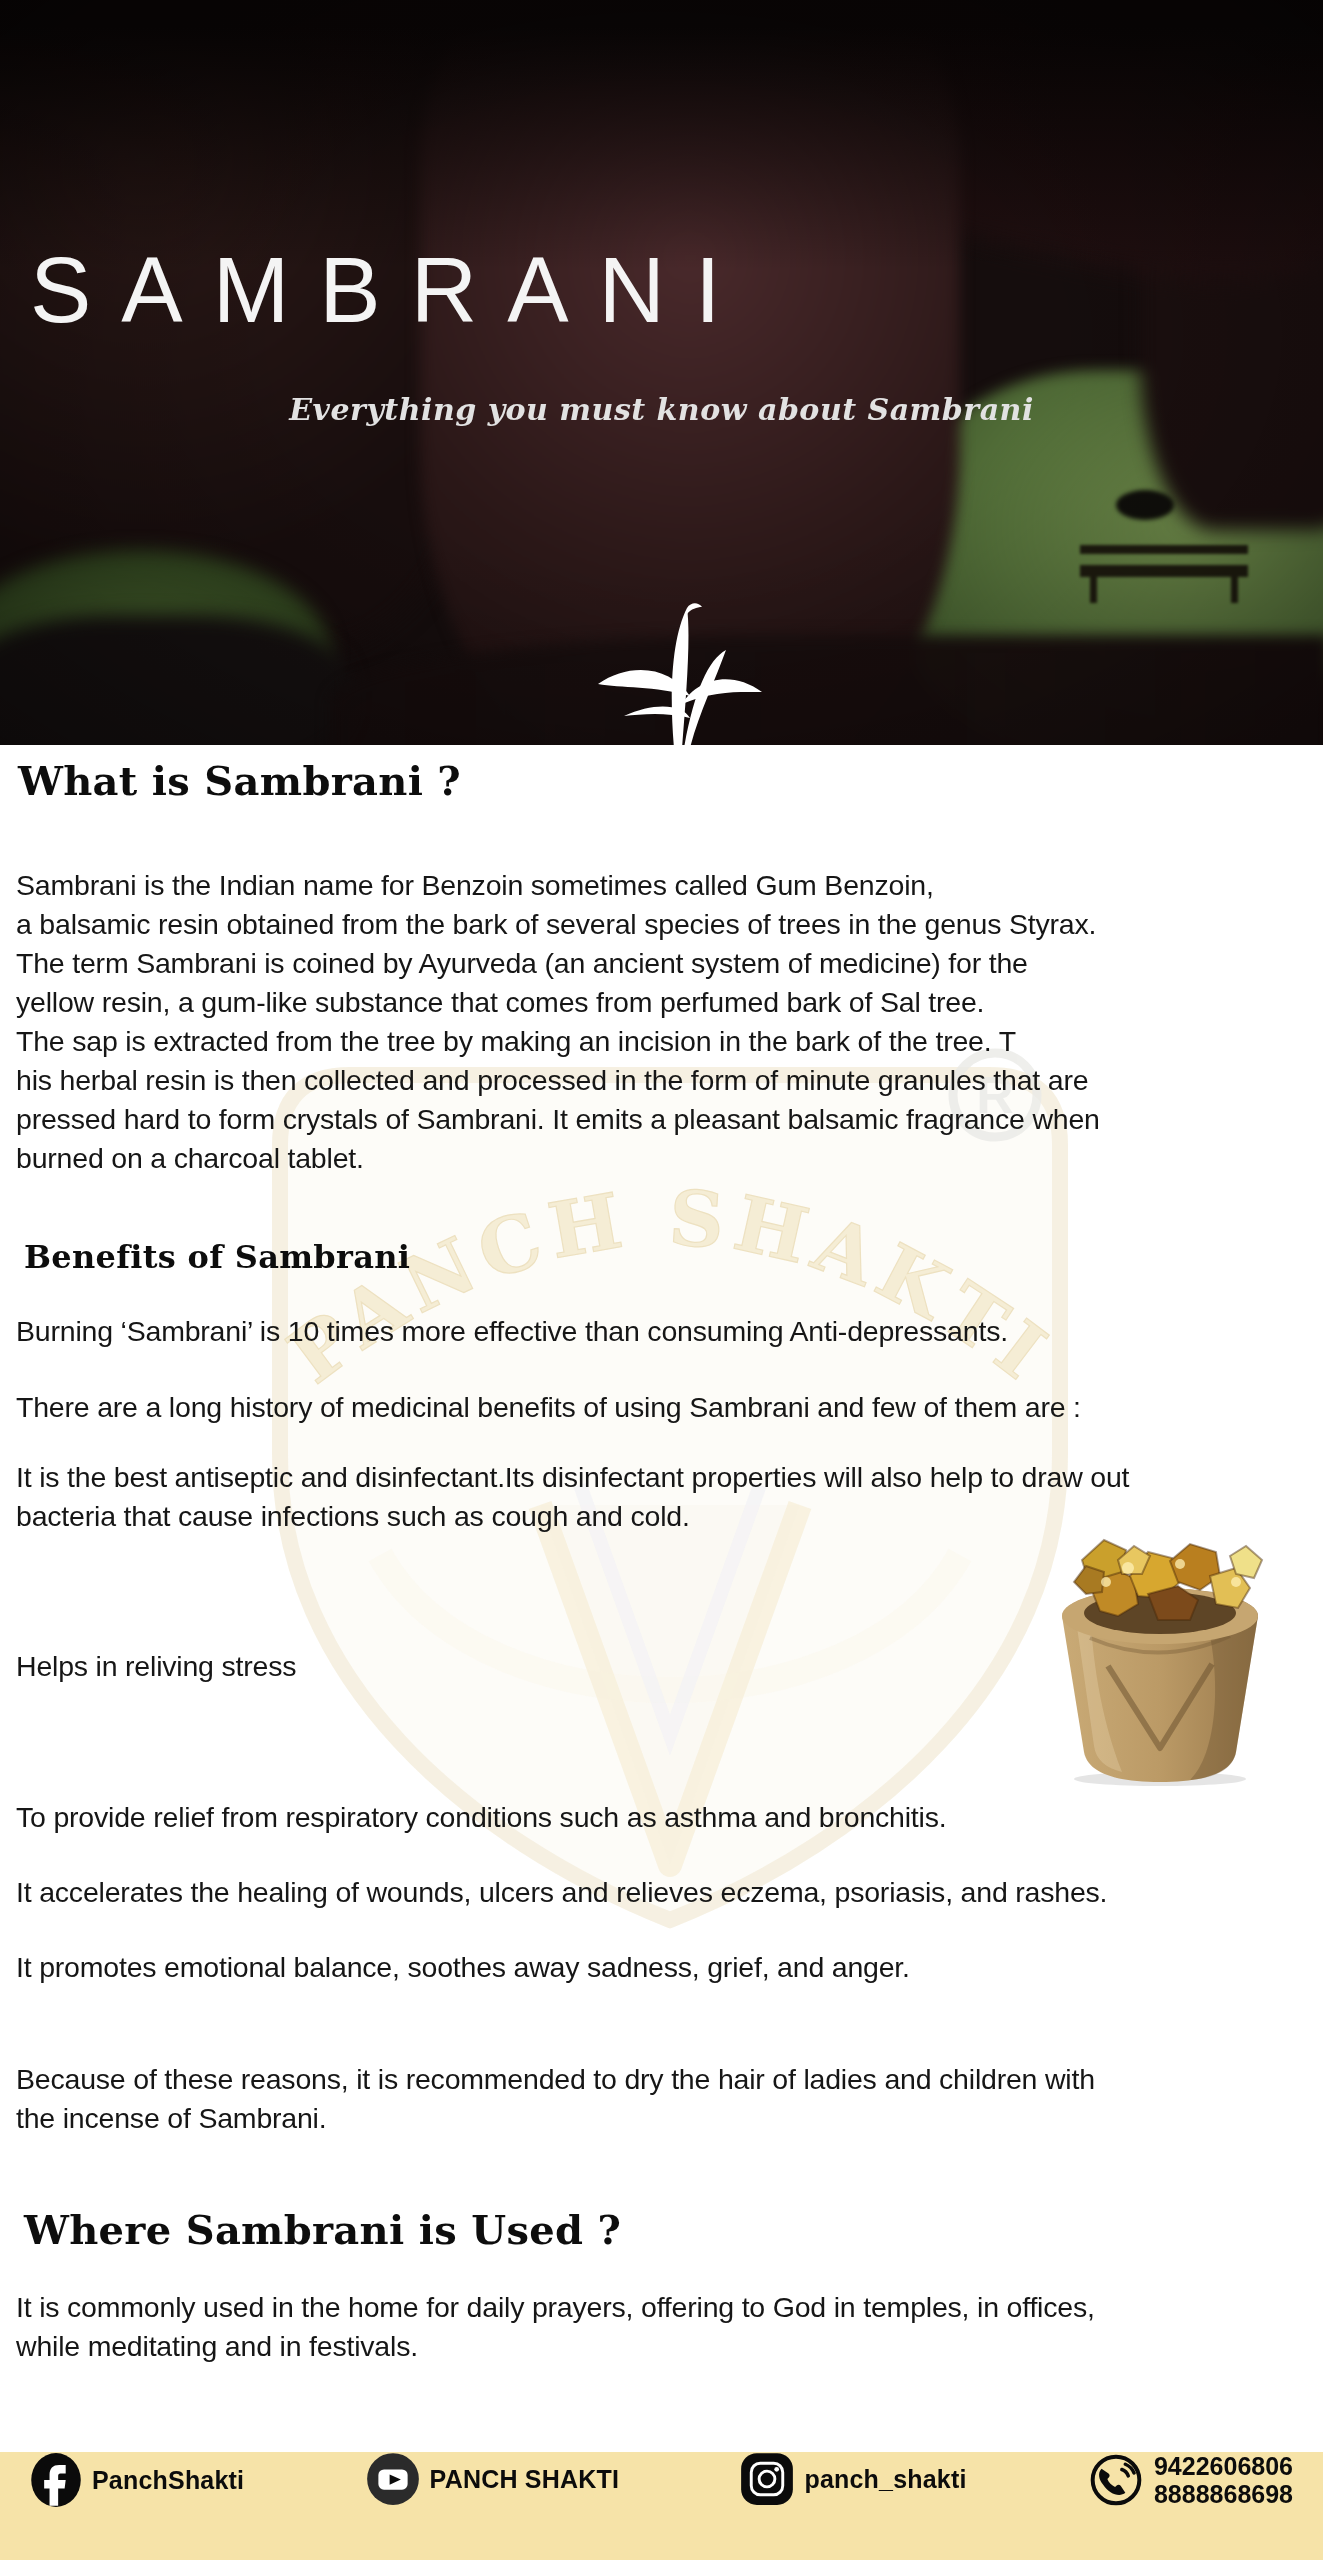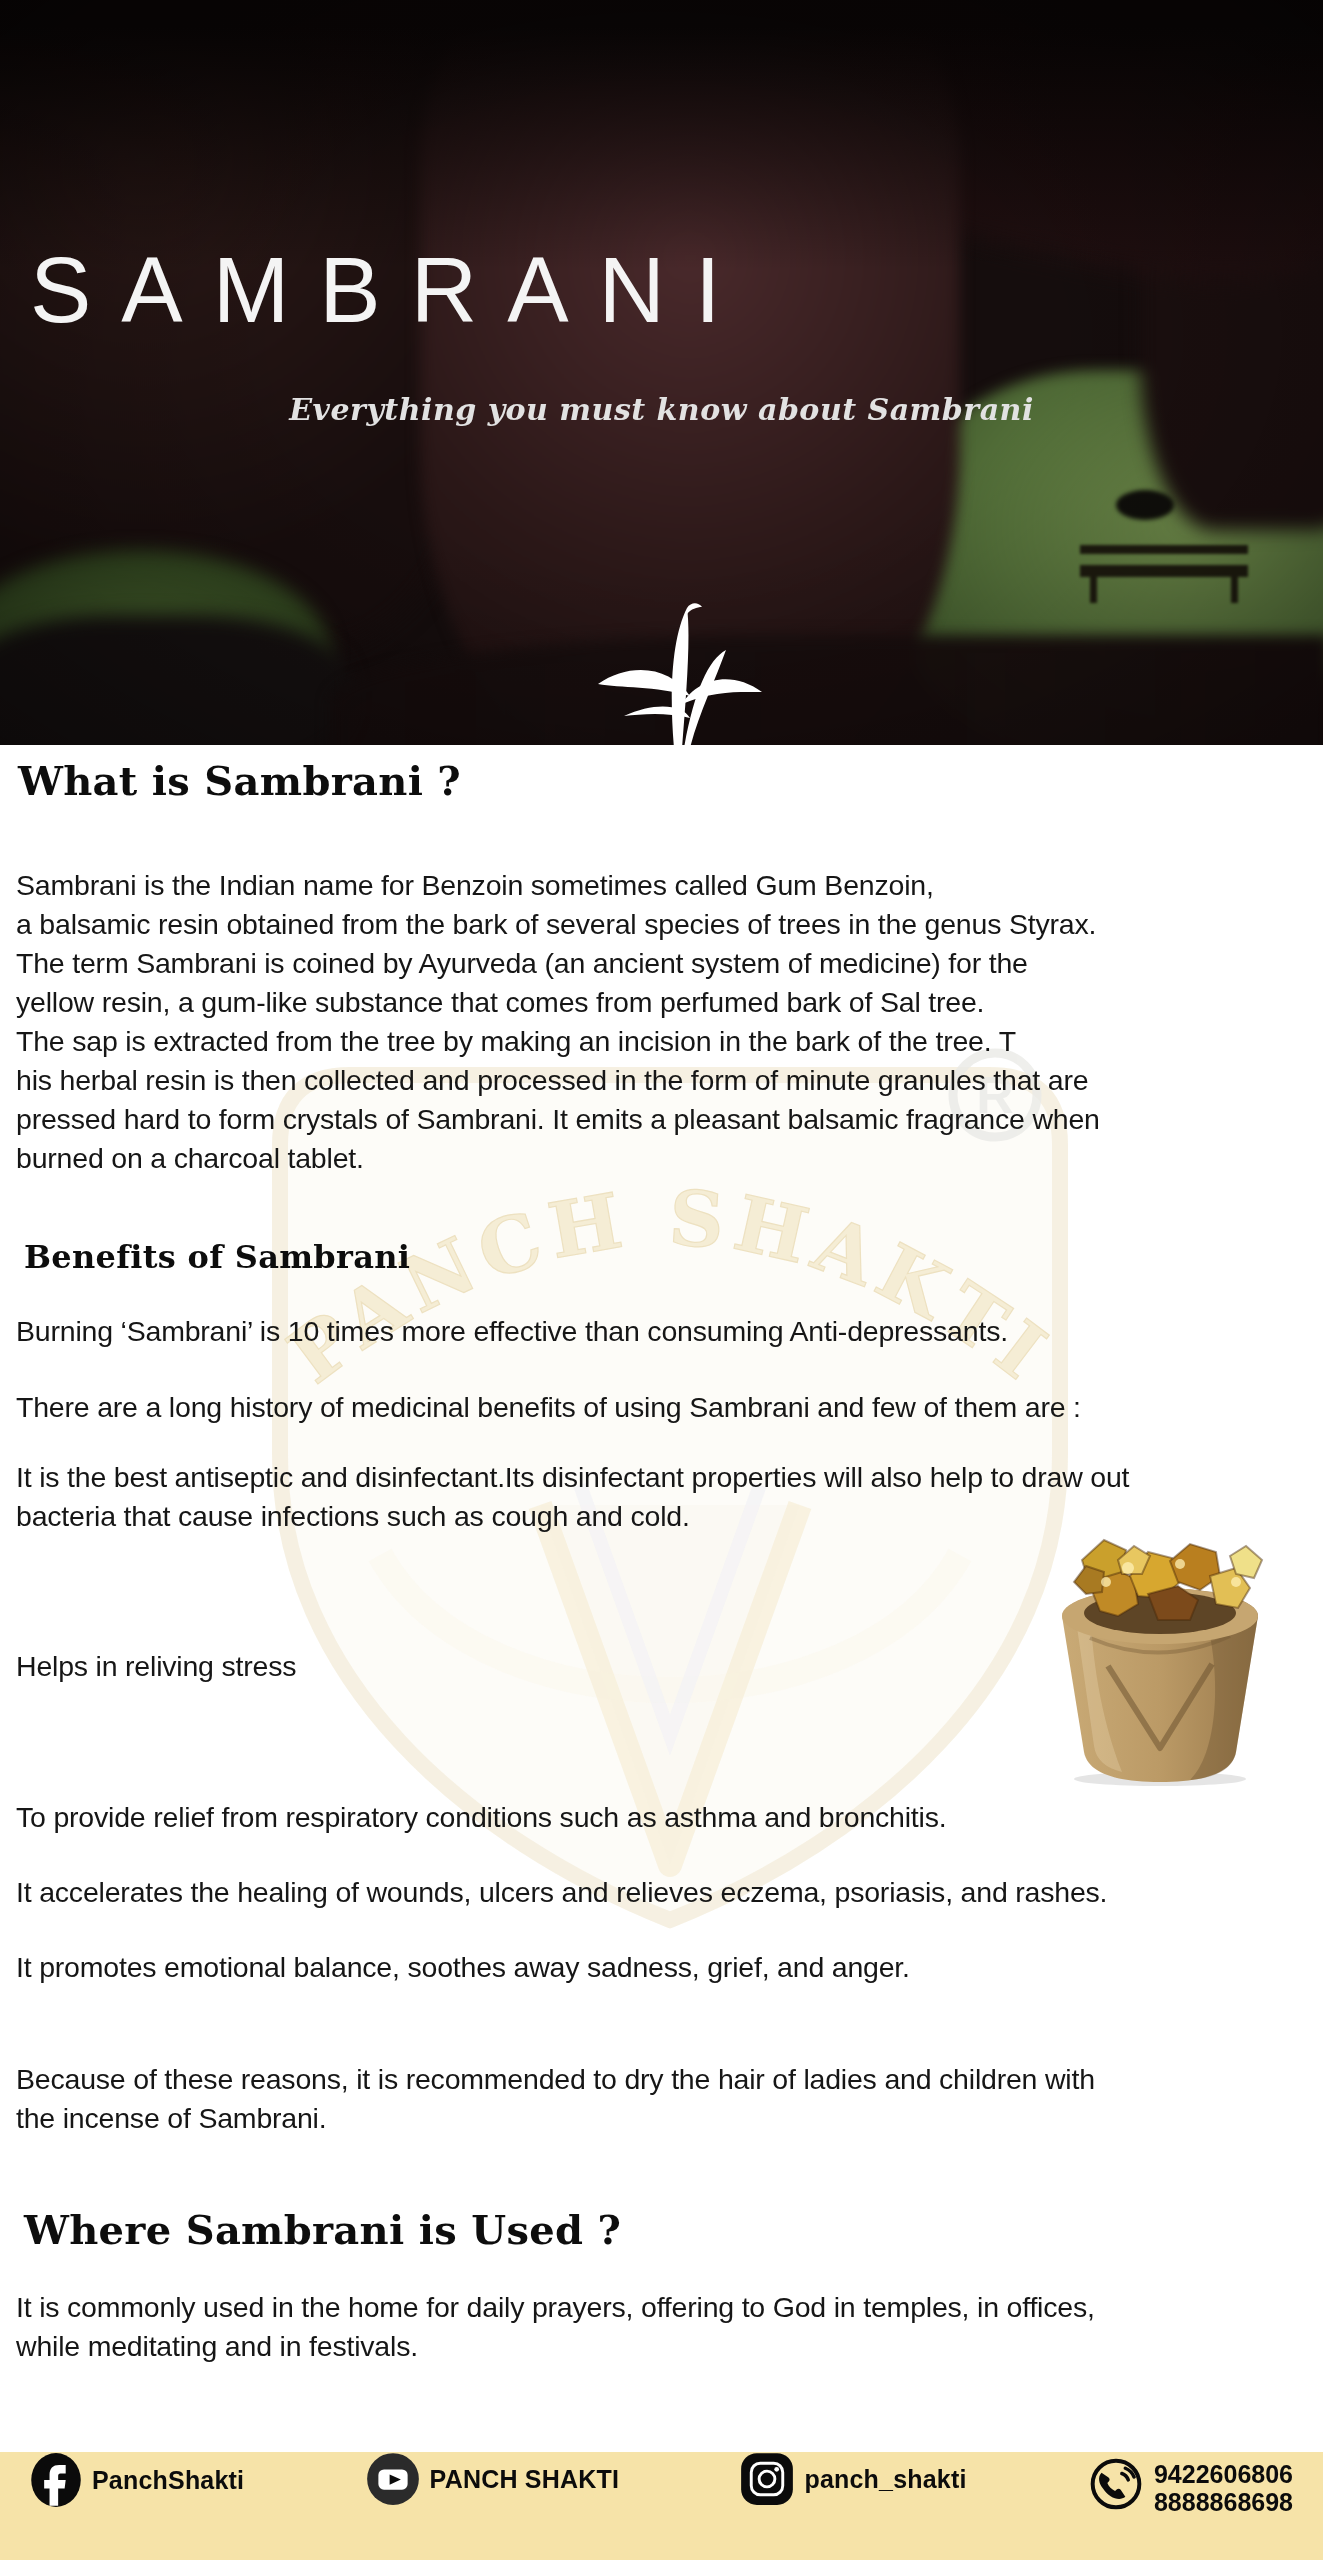--- a/index.html
+++ b/index.html
@@ -51,21 +51,21 @@
   #watermark{position:absolute;left:230px;top:1035px;z-index:0;opacity:.55;pointer-events:none;}
   
   #cup{position:absolute;left:1030px;top:1516px;z-index:2;}
   
   #footer{position:absolute;left:0;top:2452px;width:1323px;height:108px;z-index:3;
      display:flex;align-items:flex-start;justify-content:space-between;box-sizing:border-box;
      padding:0 30px;}
   .fitem{display:flex;align-items:center;}
   .fitem svg{display:block;}
   .flabel{margin-left:10px;font-weight:700;font-size:25px;color:#0c0c0c;letter-spacing:.2px;}
-  .fnumbers{margin-left:10px;font-weight:700;font-size:25px;line-height:28px;color:#0c0c0c;white-space:pre-line;margin-top:8px;}
+  .fnumbers{margin-left:10px;font-weight:700;font-size:25px;line-height:28px;color:#0c0c0c;white-space:pre-line;}
   .weblabel{font-size:27px;}
 </style>
 </head>
 <body>
 
 <div id="page">
 
   <div id="hero">
     <div class="hshape trunk-left"></div>
     <div class="hshape grass-right"></div>

